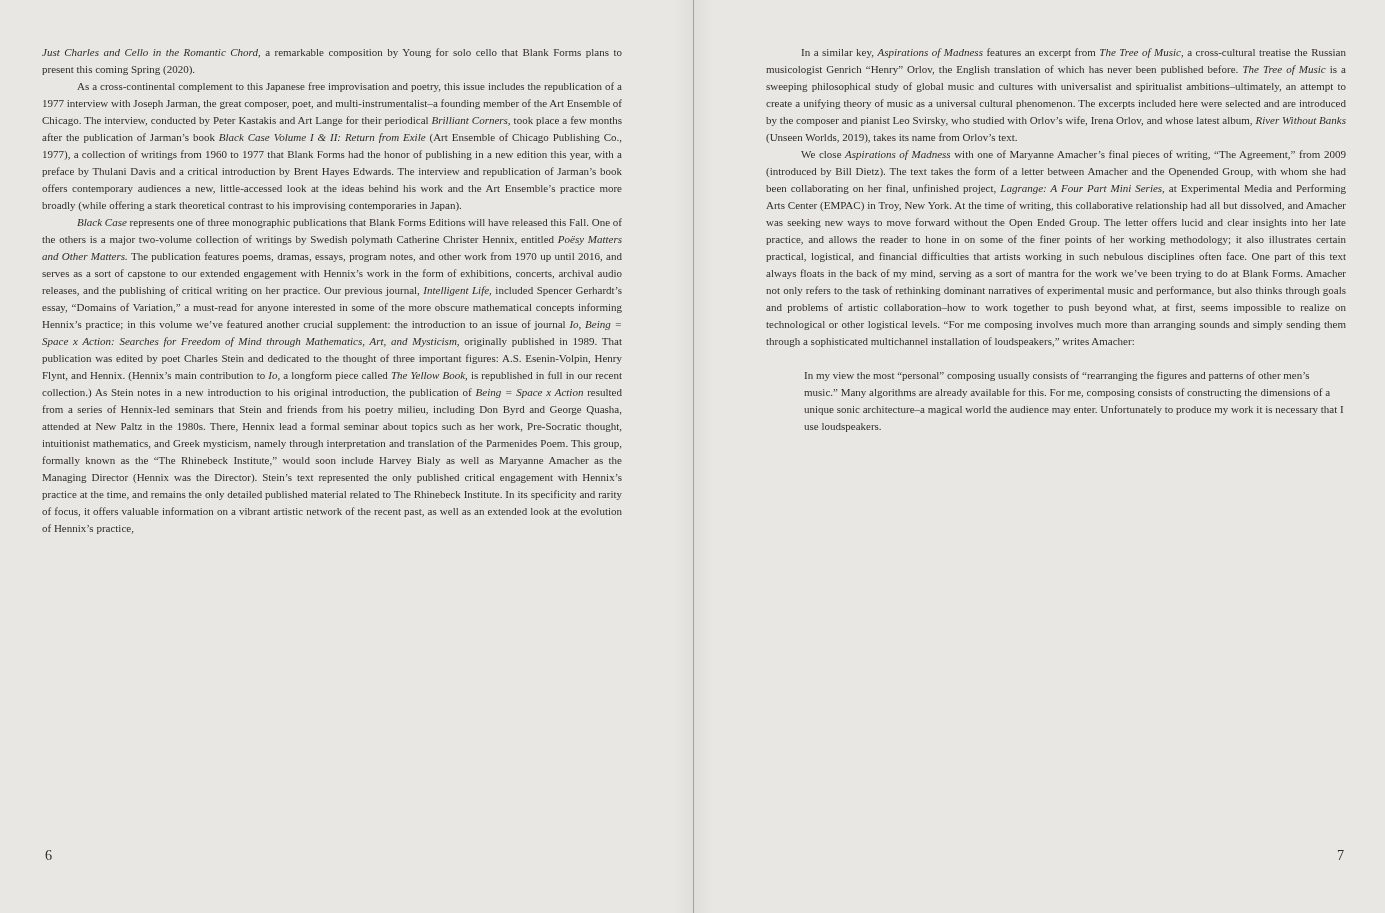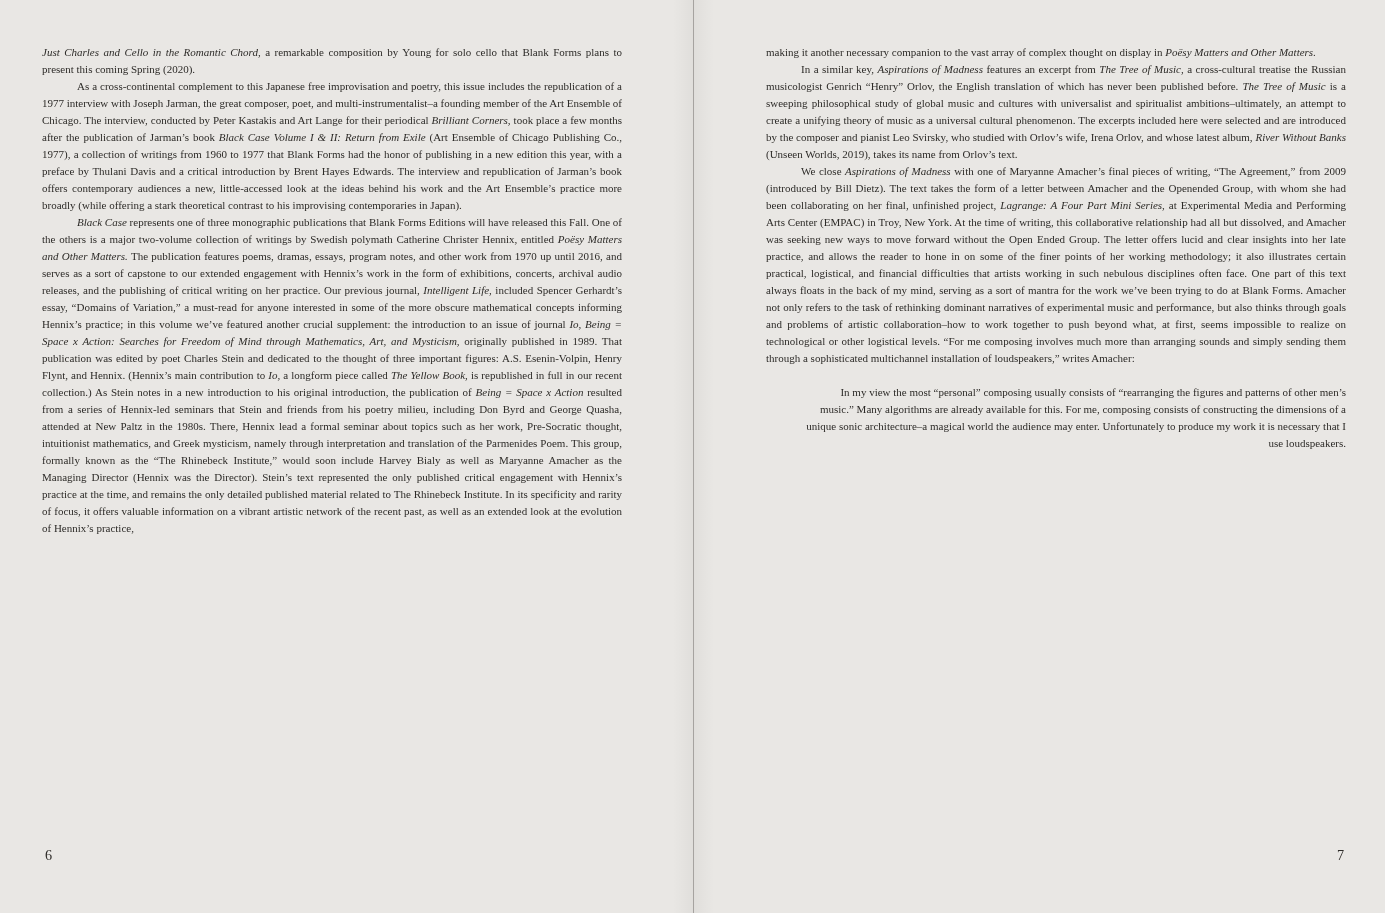--- a/index.html
+++ b/index.html
@@ -34,21 +34,21 @@
     position: absolute; top: 44px; width: 580px;
     font-size: 11px; line-height: 17px;
     text-align: justify;
   }
   .col-left  { left: 42px;  }
   .col-right { left: 766px; }
   p.para { margin: 0; }
   p.para.indent { text-indent: 35px; }
   p.para.quote {
     margin: 17px 0 0 38px;
-    text-align: right;
+    text-align: left;
   }
   p.para.signature {
     margin: 17px 0 0 38px;
     text-align: left;
   }
   em { font-style: italic; }
   .page-number {
     position: absolute; top: 847px;
     font-size: 14.2px; line-height: 17.45px;
   }
@@ -62,21 +62,20 @@
   <div class="gutter-shade-left"></div>
   <div class="gutter-shade-right"></div>
   <div class="gutter-line"></div>
 
   <div class="text-column col-left">
       <p class="para body"><em>Just Charles and Cello in the Romantic Chord,</em><span> a remarkable composition by Young for solo cello that Blank Forms plans to present this coming Spring (2020).</span></p>
       <p class="para body indent"><span>As a cross-continental complement to this Japanese free improvisation and poetry, this issue includes the republication of a 1977 interview with Joseph Jarman, the great composer, poet, and multi-instrumentalist–a founding member of the Art Ensemble of Chicago. The interview, conducted by Peter Kastakis and Art Lange for their periodical </span><em>Brilliant Corners,</em><span> took place a few months after the publication of Jarman’s book </span><em>Black Case Volume I &amp; II: Return from Exile</em><span> (Art Ensemble of Chicago Publishing Co., 1977), a collection of writings from 1960 to 1977 that Blank Forms had the honor of publishing in a new edition this year, with a preface by Thulani Davis and a critical introduction by Brent Hayes Edwards. The interview and republication of Jarman’s book offers contemporary audiences a new, little-accessed look at the ideas behind his work and the Art Ensemble’s practice more broadly (while offering a stark theoretical contrast to his improvising contemporaries in Japan).</span></p>
       <p class="para body indent"><em>Black Case</em><span> represents one of three monographic publications that Blank Forms Editions will have released this Fall. One of the others is a major two-volume collection of writings by Swedish polymath Catherine Christer Hennix, entitled </span><em>Poësy Matters and Other Matters.</em><span> The publication features poems, dramas, essays, program notes, and other work from 1970 up until 2016, and serves as a sort of capstone to our extended engagement with Hennix’s work in the form of exhibitions, concerts, archival audio releases, and the publishing of critical writing on her practice. Our previous journal, </span><em>Intelligent Life,</em><span> included Spencer Gerhardt’s essay, “Domains of Variation,” a must-read for anyone interested in some of the more obscure mathematical concepts informing Hennix’s practice; in this volume we’ve featured another crucial supplement: the introduction to an issue of journal </span><em>Io, Being = Space x Action: Searches for Freedom of Mind through Mathematics, Art, and Mysticism,</em><span> originally published in 1989. That publication was edited by poet Charles Stein and dedicated to the thought of three important figures: A.S. Esenin-Volpin, Henry Flynt, and Hennix. (Hennix’s main contribution to </span><em>Io,</em><span> a longform piece called </span><em>The Yellow Book,</em><span> is republished in full in our recent collection.) As Stein notes in a new introduction to his original introduction, the publication of </span><em>Being = Space x Action</em><span> resulted from a series of Hennix-led seminars that Stein and friends from his poetry milieu, including Don Byrd and George Quasha, attended at New Paltz in the 1980s. There, Hennix lead a formal seminar about topics such as her work, Pre-Socratic thought, intuitionist mathematics, and Greek mysticism, namely through interpretation and translation of the Parmenides Poem. This group, formally known as the “The Rhinebeck Institute,” would soon include Harvey Bialy as well as Maryanne Amacher as the Managing Director (Hennix was the Director). Stein’s text represented the only published critical engagement with Hennix’s practice at the time, and remains the only detailed published material related to The Rhinebeck Institute. In its specificity and rarity of focus, it offers valuable information on a vibrant artistic network of the recent past, as well as an extended look at the evolution of Hennix’s practice,</span></p>
     </div>
   <div class="text-column col-right">
-      <p class="para body"><span>making it another necessary companion to the vast array of complex thought on display in </span><em>Poësy Matters and Other Matters.</em></p>
       <p class="para body indent"><span>In a similar key, </span><em>Aspirations of Madness</em><span> features an excerpt from </span><em>The Tree of Music,</em><span> a cross-cultural treatise the Russian musicologist Genrich “Henry” Orlov, the English translation of which has never been published before. </span><em>The Tree of Music</em><span> is a sweeping philosophical study of global music and cultures with universalist and spiritualist ambitions–ultimately, an attempt to create a unifying theory of music as a universal cultural phenomenon. The excerpts included here were selected and are introduced by the composer and pianist Leo Svirsky, who studied with Orlov’s wife, Irena Orlov, and whose latest album, </span><em>River Without Banks</em><span> (Unseen Worlds, 2019), takes its name from Orlov’s text.</span></p>
       <p class="para body indent"><span>We close </span><em>Aspirations of Madness</em><span> with one of Maryanne Amacher’s final pieces of writing, “The Agreement,” from 2009 (introduced by Bill Dietz). The text takes the form of a letter between Amacher and the Openended Group, with whom she had been collaborating on her final, unfinished project, </span><em>Lagrange: A Four Part Mini Series,</em><span> at Experimental Media and Performing Arts Center (EMPAC) in Troy, New York. At the time of writing, this collaborative relationship had all but dissolved, and Amacher was seeking new ways to move forward without the Open Ended Group. The letter offers lucid and clear insights into her late practice, and allows the reader to hone in on some of the finer points of her working methodology; it also illustrates certain practical, logistical, and financial difficulties that artists working in such nebulous disciplines often face. One part of this text always floats in the back of my mind, serving as a sort of mantra for the work we’ve been trying to do at Blank Forms. Amacher not only refers to the task of rethinking dominant narratives of experimental music and performance, but also thinks through goals and problems of artistic collaboration–how to work together to push beyond what, at first, seems impossible to realize on technological or other logistical levels. “For me composing involves much more than arranging sounds and simply sending them through a sophisticated multichannel installation of loudspeakers,” writes Amacher:</span></p>
       <p class="para quote"><span>In my view the most “personal” composing usually consists of “rearranging the figures and patterns of other men’s music.” Many algorithms are already available for this. For me, composing consists of constructing the dimensions of a unique sonic architecture–a magical world the audience may enter. Unfortunately to produce my work it is necessary that I use loudspeakers.</span></p>
     </div>
 
   <div class="page-number pn-left">6</div>
   <div class="page-number pn-right">7</div>
 </div>
 
 </body></html>

